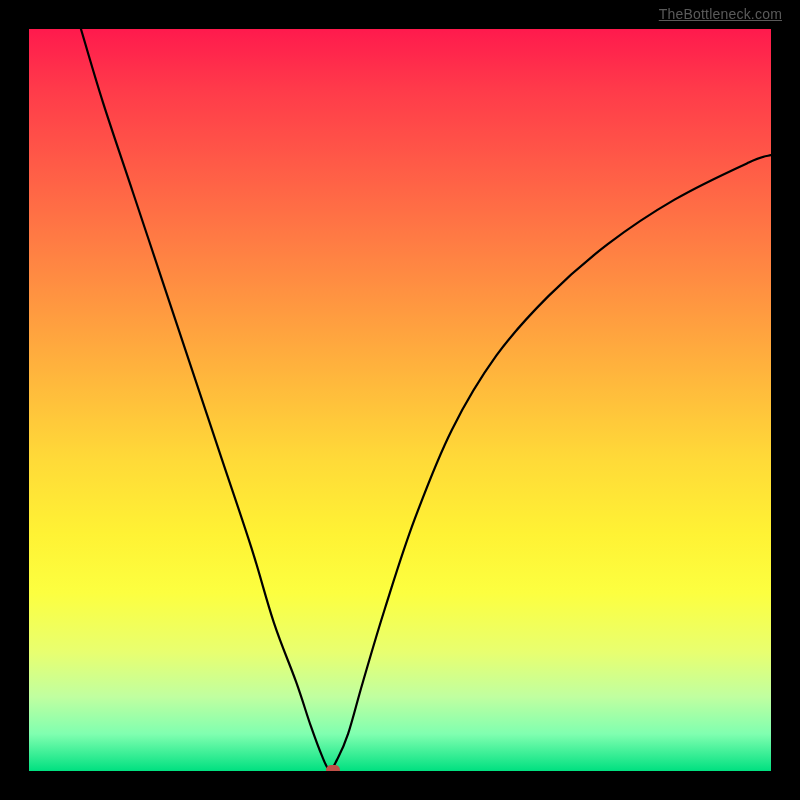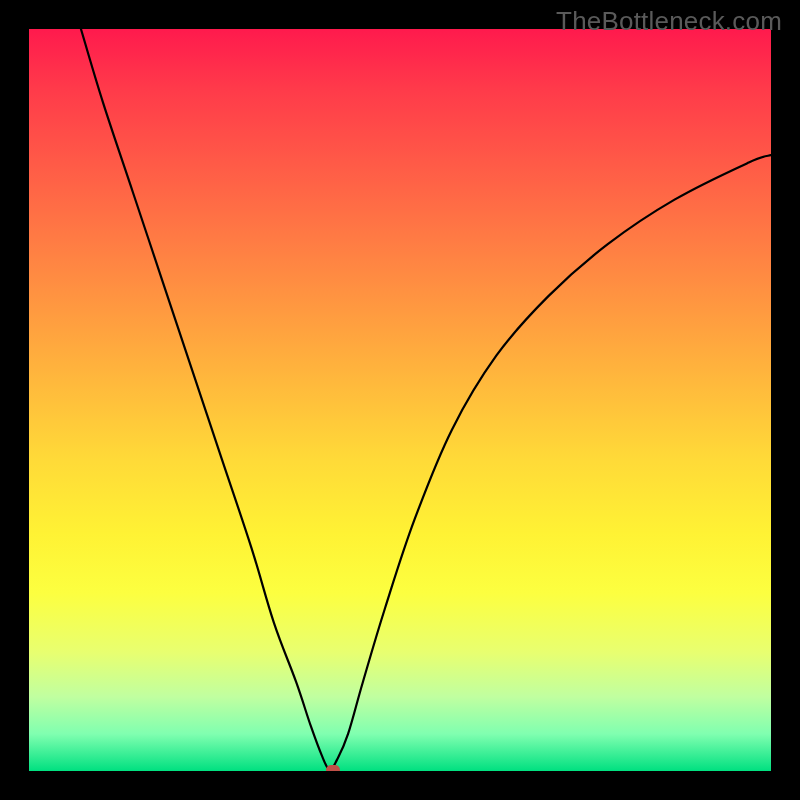--- a/index.html
+++ b/index.html
@@ -9,24 +9,25 @@
     background: #000;
     position: relative;
     font-family: Arial, sans-serif;
     overflow: hidden;
   }
   .watermark {
     position: absolute;
     top: 6px;
     right: 18px;
     color: #5a5a5a;
-    font-size: 26px;
+    font-size: 14px;
     font-weight: 500;
     letter-spacing: 0.2px;
     z-index: 10;
+    text-decoration: underline;
   }
   .plot-area {
     position: absolute;
     left: 29px;
     top: 29px;
     width: 742px;
     height: 742px;
     overflow: hidden;
   }
   .gradient-bg {

